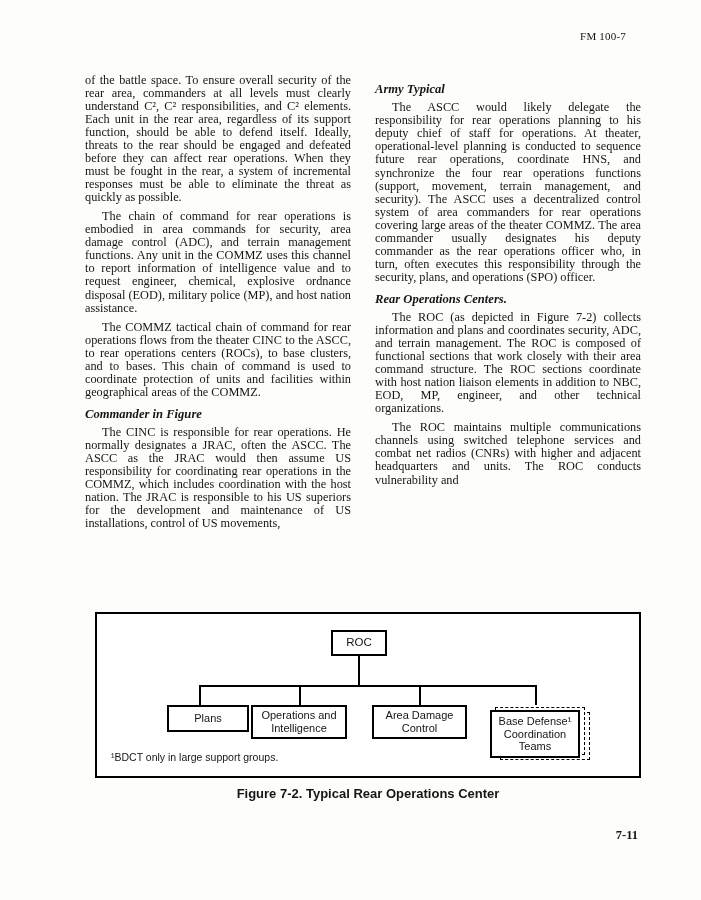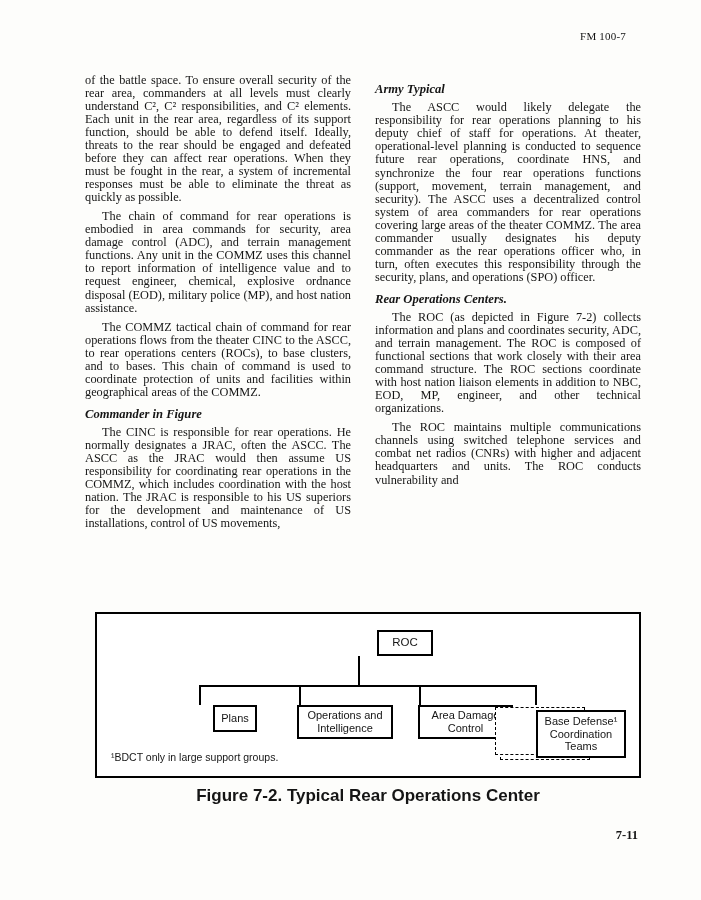--- a/index.html
+++ b/index.html
@@ -60,24 +60,23 @@
     border: 2px solid #000;
     background: #fff;
     display: flex;
     align-items: center;
     justify-content: center;
     text-align: center;
     font-family: "Liberation Sans", sans-serif;
     font-size: 11px;
     line-height: 1.18;
     padding: 1px 2px;
-    margin-left: 46px;
   }
   .org-roc      { left: 234px; top: 16px;  width: 56px; height: 26px; font-size: 11.5px; }
-  .org-plans    { left: 70px;  top: 91px;  width: 44px; height: 27px; }
+  .org-plans    { left: 70px;  top: 91px;  width: 82px; height: 27px; }
   .org-opsintel { left: 154px; top: 91px;  width: 96px; height: 34px; }
   .org-adc      { left: 275px; top: 91px;  width: 95px; height: 34px; }
 
   .stack { position: absolute; left: 393px; top: 88px; width: 90px; height: 48px; }
   .stack .org-main { position: absolute; left: 0; top: 8px; width: 90px; height: 48px; }
   .stack .shadow {
     position: absolute;
     width: 90px; height: 48px;
     border: 1px dashed #000;
     background: #fff;
@@ -102,21 +101,21 @@
     font-size: 10.5px;
   }
   .fig-caption {
     position: absolute;
     left: 95px;
     top: 786px;
     width: 546px;
     text-align: center;
     font-family: "Liberation Sans", sans-serif;
     font-weight: bold;
-    font-size: 17px;
+    font-size: 13px;
   }
   .page-number {
     position: absolute;
     top: 828px;
     right: 63px;
     font-weight: bold;
     font-size: 12.5px;
   }
 </style>
 </head>

